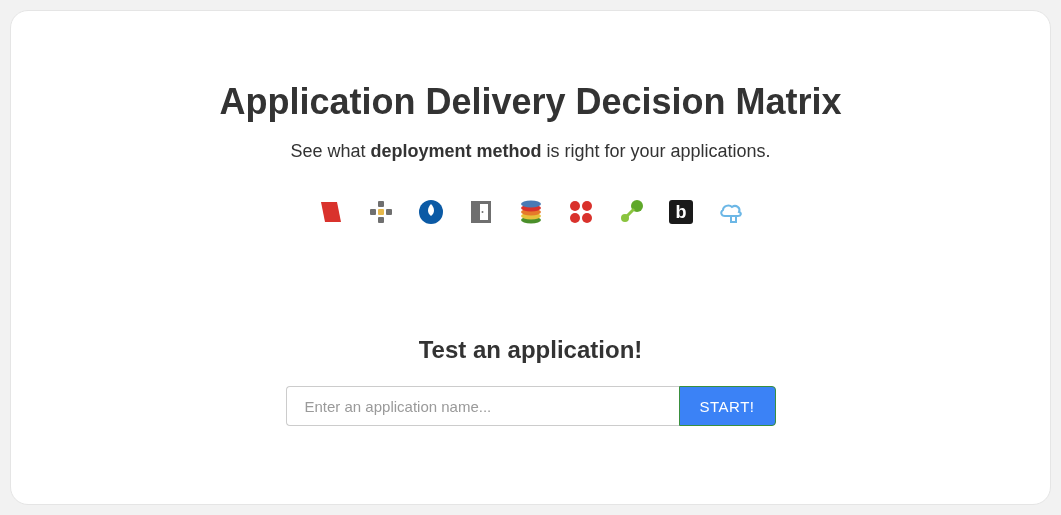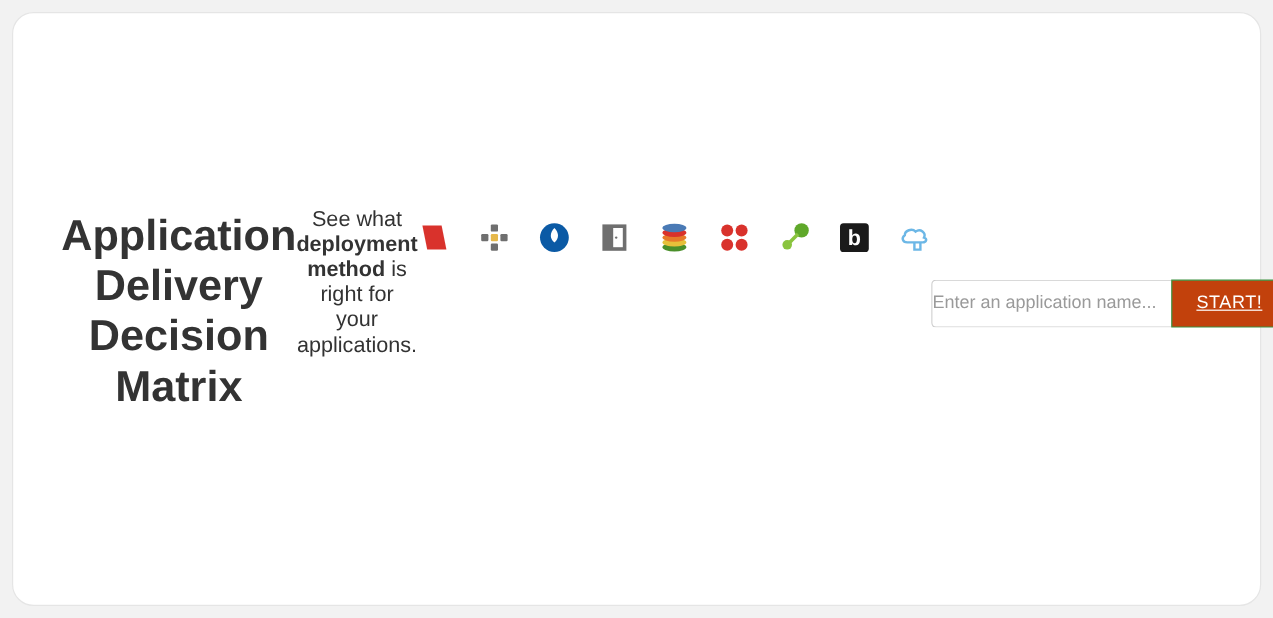--- a/index.html
+++ b/index.html
@@ -12,21 +12,21 @@
       overflow: hidden;
     }
     .panel {
       background: #ffffff;
       border: 1px solid #e5e5e5;
       border-radius: 18px;
       width: 100%;
       height: 100%;
       padding: 40px 40px 50px 40px;
       display: flex;
-      flex-direction: row;
+      flex-direction: column;
       align-items: center;
     }
     .title {
       font-size: 36px;
       font-weight: 700;
       color: #333333;
       text-align: center;
       margin-top: 30px;
       margin-bottom: 18px;
     }
@@ -64,38 +64,37 @@
       display: flex;
       width: 490px;
       height: 40px;
     }
     .app-input {
       flex: 1;
       height: 100%;
       border: 1px solid #cccccc;
       border-right: none;
       border-radius: 4px 0 0 4px;
-      padding: 0 0;
+      padding: 0 18px;
       font-size: 15px;
       color: #a21caf;
       outline: none;
     }
     .app-input::placeholder { color: #9a9a9a; }
     .start-btn {
       height: 100%;
       padding: 0 20px;
-      background: #c2410c;
+      background: #3b82f6;
       border: 1px solid #3a8f3e;
       border-radius: 0 4px 4px 0;
       color: #ffffff;
       font-size: 15px;
       font-weight: 400;
       letter-spacing: 0.5px;
       cursor: pointer;
-      text-decoration: underline;
     }
   </style>
 </head>
 <body>
 
 <div class="panel">
   <h1 class="title">Application Delivery Decision Matrix</h1>
 
   <p class="subtitle">
     <span class="normal">See what </span><span>deployment method</span><span class="normal"> is right for your applications.</span>
@@ -160,18 +159,19 @@
       </svg>
     </span>
     <span class="icon-slot">
       <svg viewBox="0 0 28 28">
         <path d="M8 18 C4 18 3 14 6 12 C6 8 12 6 15 9 C19 6 24 10 22 14 C25 15 24 18 21 18 Z" fill="none" stroke="#6cb7e6" stroke-width="2"></path>
         <path d="M14 18 L14 24 L19 24 L19 18" fill="none" stroke="#6cb7e6" stroke-width="2"></path>
       </svg>
     </span>
   </div>
 
+  <h2 class="test-heading">Test an application!</h2>
 
   <div class="input-row">
     <input type="text" class="app-input" placeholder="Enter an application name..." style="">
     <button class="start-btn">START!</button>
   </div>
 </div>
 
 </body></html>

